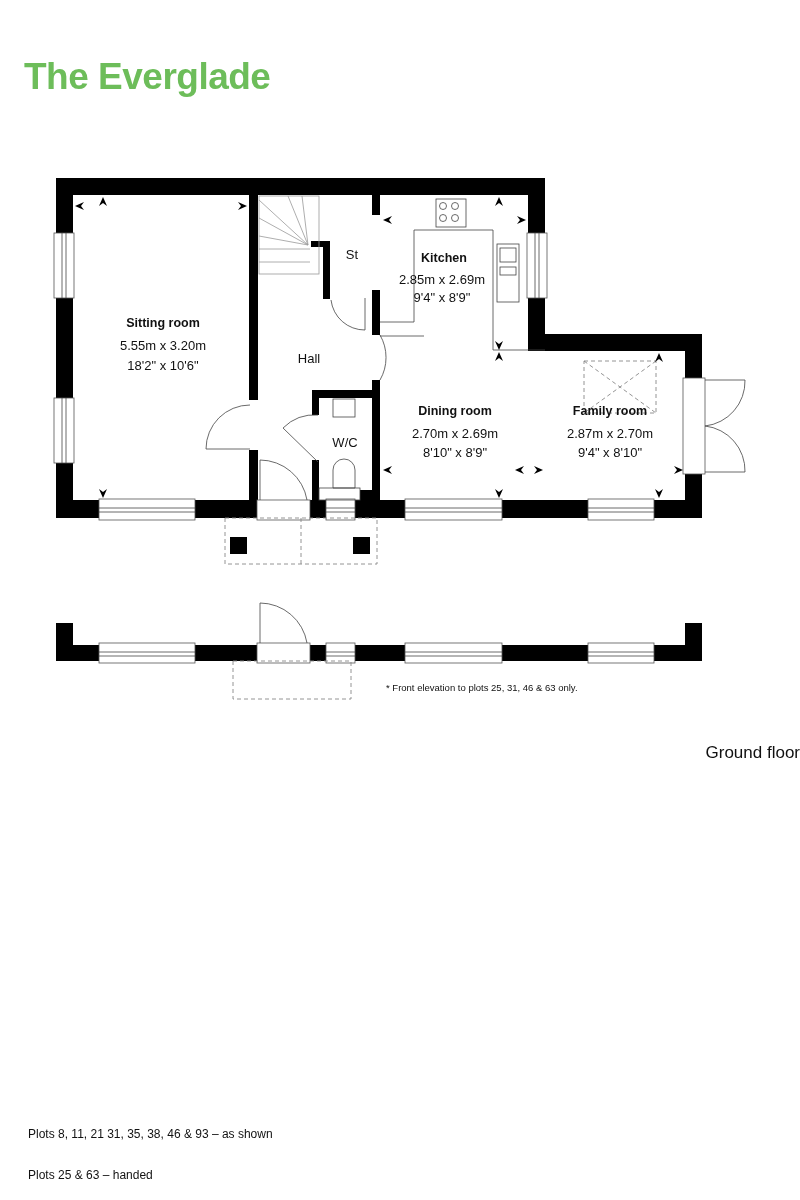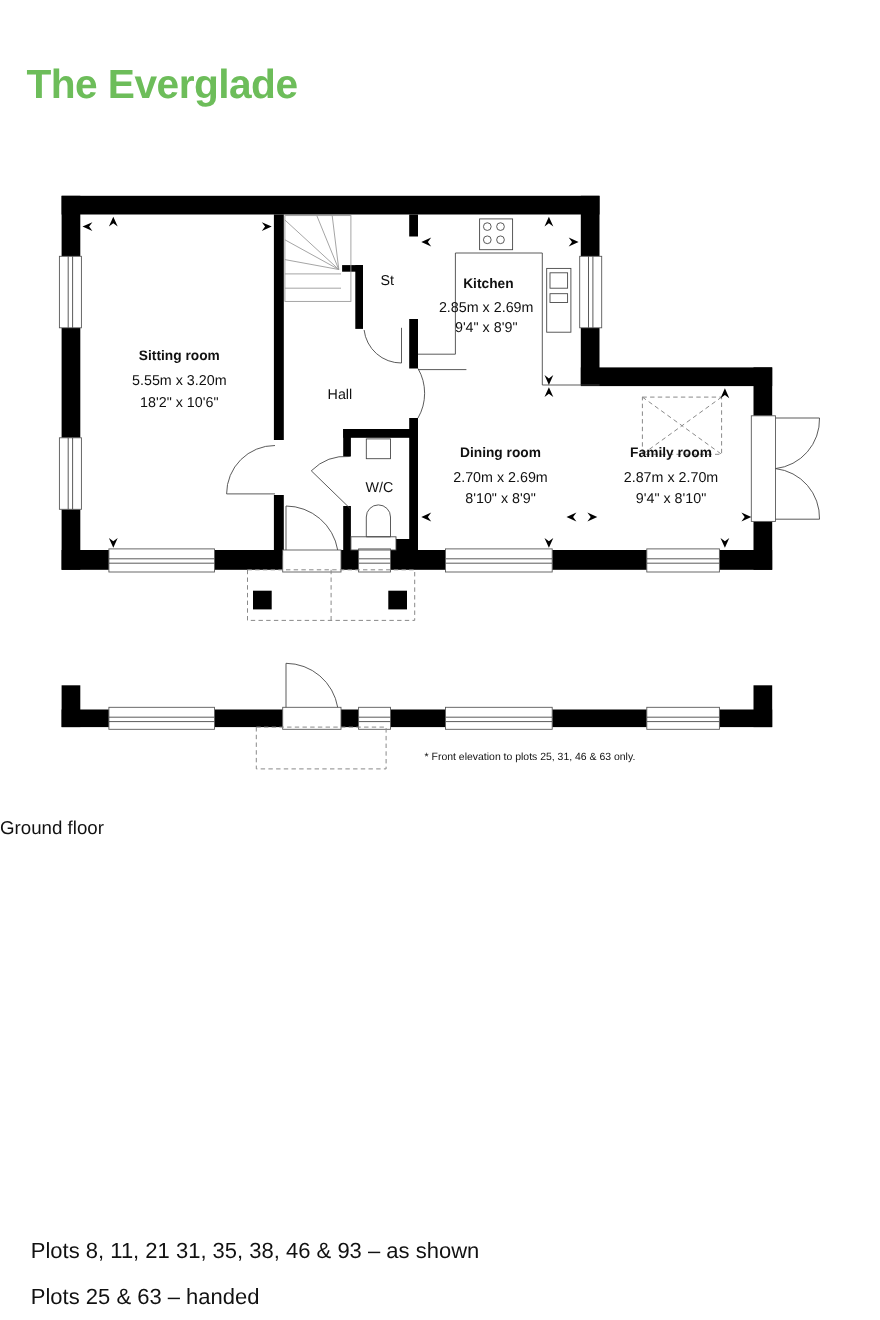--- a/index.html
+++ b/index.html
@@ -3,22 +3,22 @@
 <meta charset="utf-8">
 <style>
   html, body { margin: 0; padding: 0; background: #ffffff; }
   body { width: 800px; height: 1200px; position: relative; overflow: hidden; font-family: "Liberation Sans", sans-serif; color: #111; }
   .title { position: absolute; left: 24px; top: 40px; font-size: 37px; font-weight: bold; color: #6dbd5a; letter-spacing: -0.5px; margin-top: 16px; }
   svg.plan { position: absolute; left: 0; top: 0; }
   .room-name { font-family: "Liberation Sans", sans-serif; font-weight: bold; font-size: 12.5px; fill: #111; }
   .room-dim { font-family: "Liberation Sans", sans-serif; font-size: 13px; fill: #111; }
   .small-label { font-family: "Liberation Sans", sans-serif; font-size: 13px; fill: #111; }
   .note { font-family: "Liberation Sans", sans-serif; font-size: 9.5px; fill: #111; }
-  .floor-label { position: absolute; left: 0; width: 800px; top: 743px; text-align: left; font-size: 17px; color: #111; }
-  .plots { position: absolute; left: 28px; font-size: 20px; color: #111; }
+  .floor-label { position: absolute; left: 0; width: 800px; top: 743px; text-align: right; font-size: 17px; color: #111; }
+  .plots { position: absolute; left: 28px; font-size: 12px; color: #111; }
   .wall { fill: #000; }
   .thin { fill: none; stroke: #444; stroke-width: 0.8; }
   .grey { fill: none; stroke: #999; stroke-width: 0.8; }
   .dash { fill: none; stroke: #888; stroke-width: 0.9; stroke-dasharray: 4 3; }
   .win { fill: #fff; stroke: #555; stroke-width: 0.8; }
 </style>
 </head>
 <body>
 
 <div class="title">The Everglade</div>

